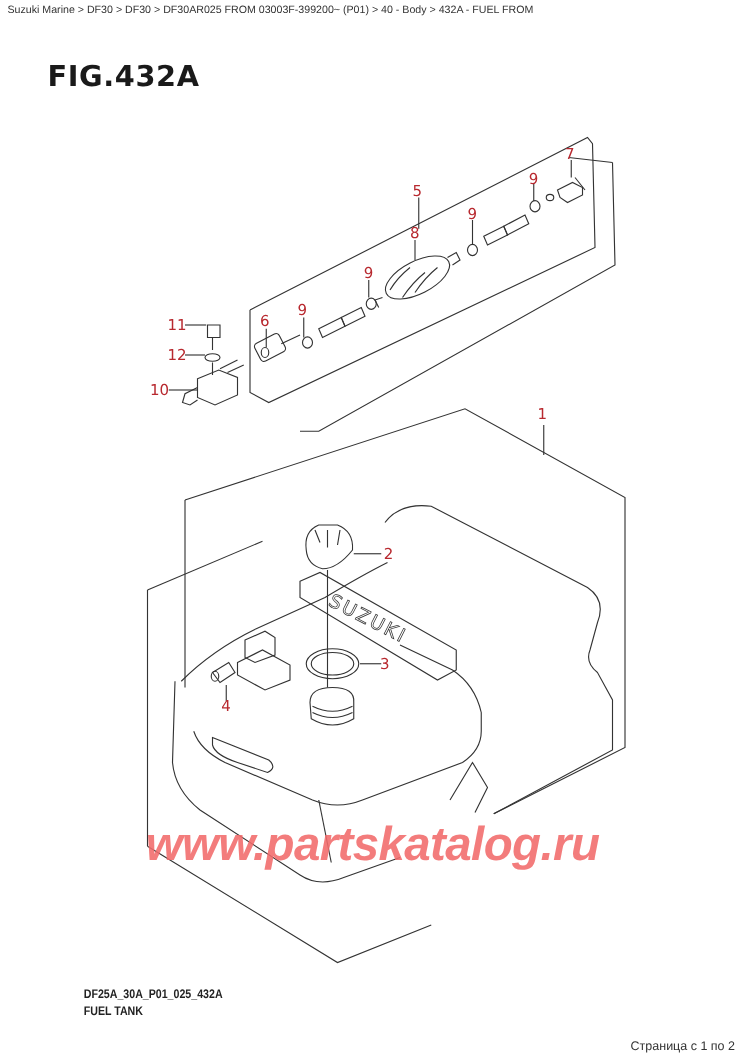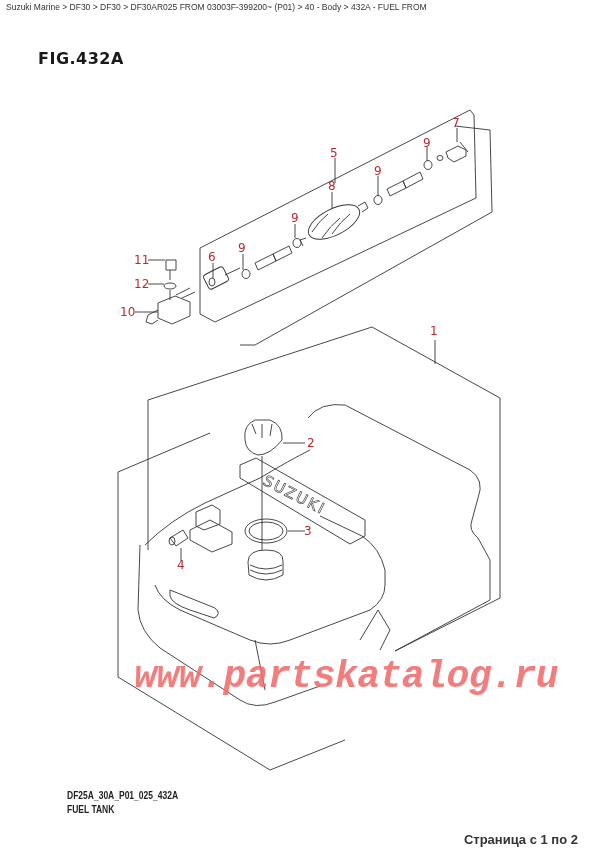--- a/index.html
+++ b/index.html
@@ -1,26 +1,26 @@
 <!DOCTYPE html>
 <html><head>
 <meta charset="utf-8">
 <style>
   html, body { margin:0; padding:0; background:#ffffff; }
   body { width:600px; height:848px; position:relative; overflow:hidden; font-family:"Liberation Sans", sans-serif; color:#222; }
   .breadcrumb { position:absolute; left:6px; top:2px; font-size:8.5px; color:#333; white-space:nowrap; }
   .breadcrumb span { display:inline; }
-  .fig-title { position:absolute; left:38px; top:49px; font-size:16px; font-weight:bold; color:#1a1a1a; letter-spacing:0.5px; font-family:"DejaVu Sans", sans-serif; }
+  .fig-title { position:absolute; left:38px; top:49px; font-size:23px; font-weight:bold; color:#1a1a1a; letter-spacing:0.5px; font-family:"DejaVu Sans", sans-serif; }
   .diagram { position:absolute; left:0; top:0; width:600px; height:848px; }
   .callout { font-family:"DejaVu Sans", sans-serif; font-size:12px; fill:#b8292f; }
   .drawing line, .drawing path, .drawing polyline, .drawing polygon, .drawing ellipse, .drawing rect, .drawing circle { stroke:#333; stroke-width:0.9; fill:none; }
-  .watermark { position:absolute; left:38px; top:655px; width:520px; text-align:right; font-size:38px; font-weight:bold; font-style:italic; color:#f26b6b; opacity:0.88; font-family:Liberation Mono, monospace; letter-spacing:-0.5px; }
+  .watermark { position:absolute; left:38px; top:655px; width:520px; text-align:center; font-size:38px; font-weight:bold; font-style:italic; color:#f26b6b; opacity:0.88; font-family:Liberation Sans, sans-serif; letter-spacing:-0.5px; }
   .code { position:absolute; left:67px; top:790px; font-size:10px; font-weight:bold; color:#222; font-family:"Liberation Sans", sans-serif; transform:scaleX(0.85); transform-origin:left; }
   .name { position:absolute; left:67px; top:804px; font-size:10px; font-weight:bold; color:#222; font-family:"Liberation Sans", sans-serif; transform:scaleX(0.85); transform-origin:left; }
-  .pager { position:absolute; right:22px; top:832px; font-size:13px; color:#333;font-weight:bold; }
+  .pager { position:absolute; right:12px; top:832px; font-size:10px; color:#333; }
 </style>
 </head>
 <body>
 
 <div class="breadcrumb">
   <span>Suzuki Marine</span><span> &gt; </span><span>DF30</span><span> &gt; </span><span>DF30</span><span> &gt; </span><span>DF30AR025 FROM 03003F-399200~ (P01)</span><span> &gt; </span><span>40 - Body</span><span> &gt; </span><span>432A - FUEL FROM</span>
 </div>
 
 <div class="fig-title">FIG.432A</div>
 

